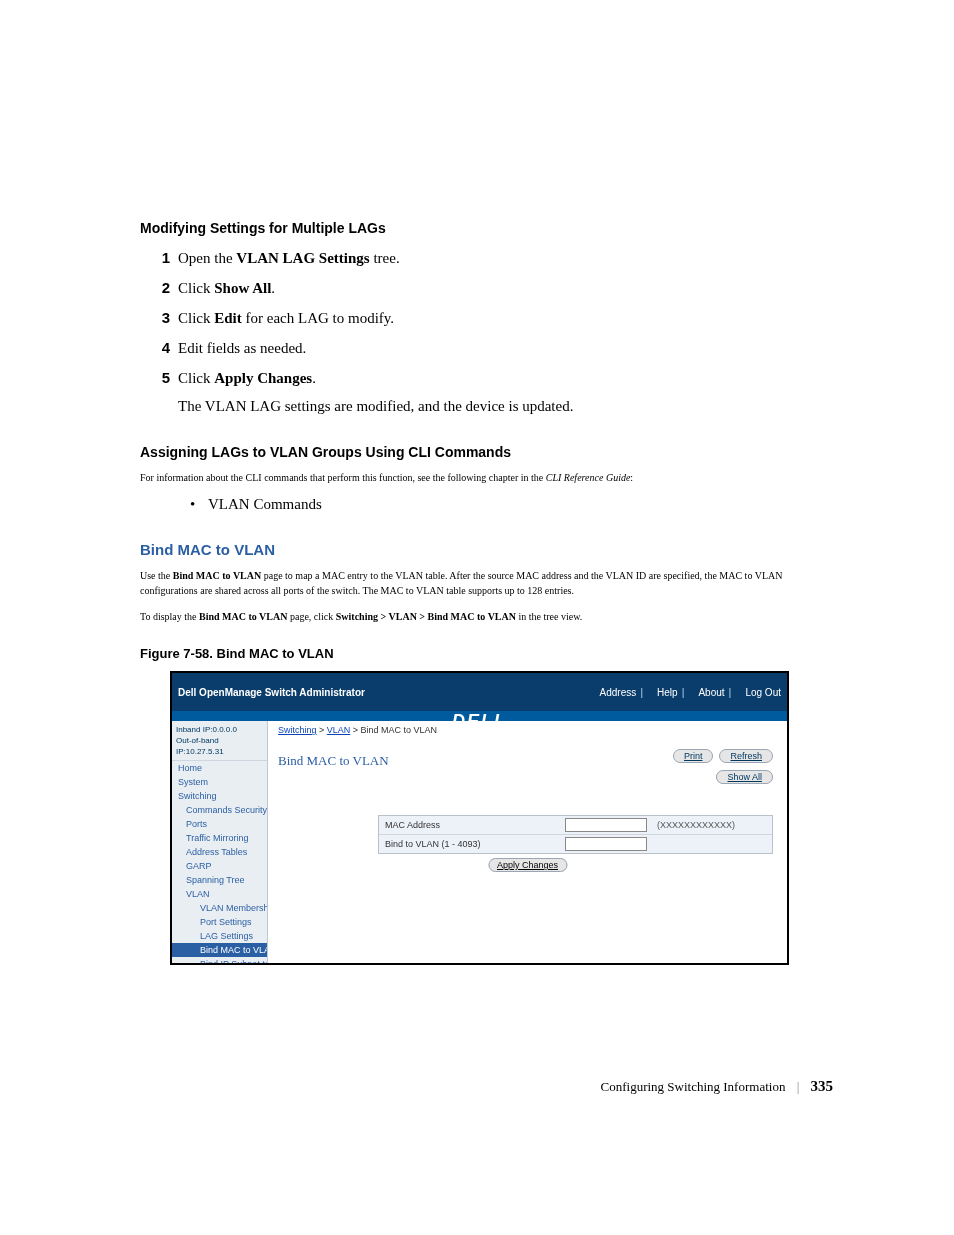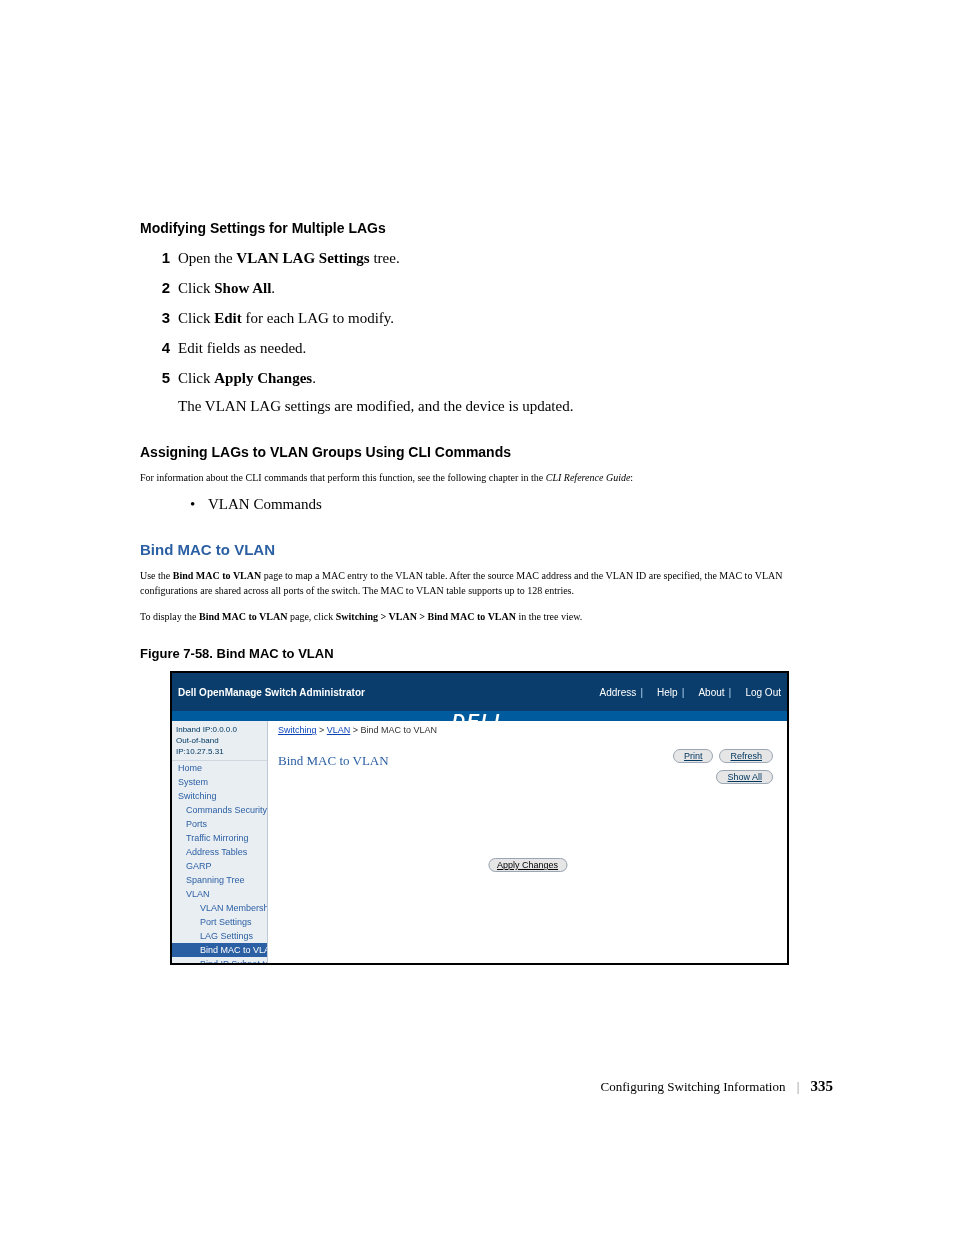--- a/index.html
+++ b/index.html
@@ -345,20 +345,31 @@
           <span>Bind MAC to VLAN</span>
         </div>
         <div class="ptitle">Bind MAC to VLAN</div>
         <div class="btnrow">
           <span class="pill">Print</span>
           <span class="pill">Refresh</span>
         </div>
         <div class="btnrow2">
           <span class="pill">Show All</span>
         </div>
+        <div class="formbox">
+          <div class="formrow">
+            <span class="lbl">MAC Address</span>
+            <span class="inp"></span>
+            <span class="hint">(XXXXXXXXXXXX)</span>
+          </div>
+          <div class="formrow">
+            <span class="lbl">Bind to VLAN (1 - 4093)</span>
+            <span class="inp"></span>
+          </div>
+        </div>
         <div class="apply">
           <span class="applybtn">Apply Changes</span>
         </div>
       </div>
     </div>
   </div>
 
 
   <div class="footer">
     <span>Configuring Switching Information</span>

